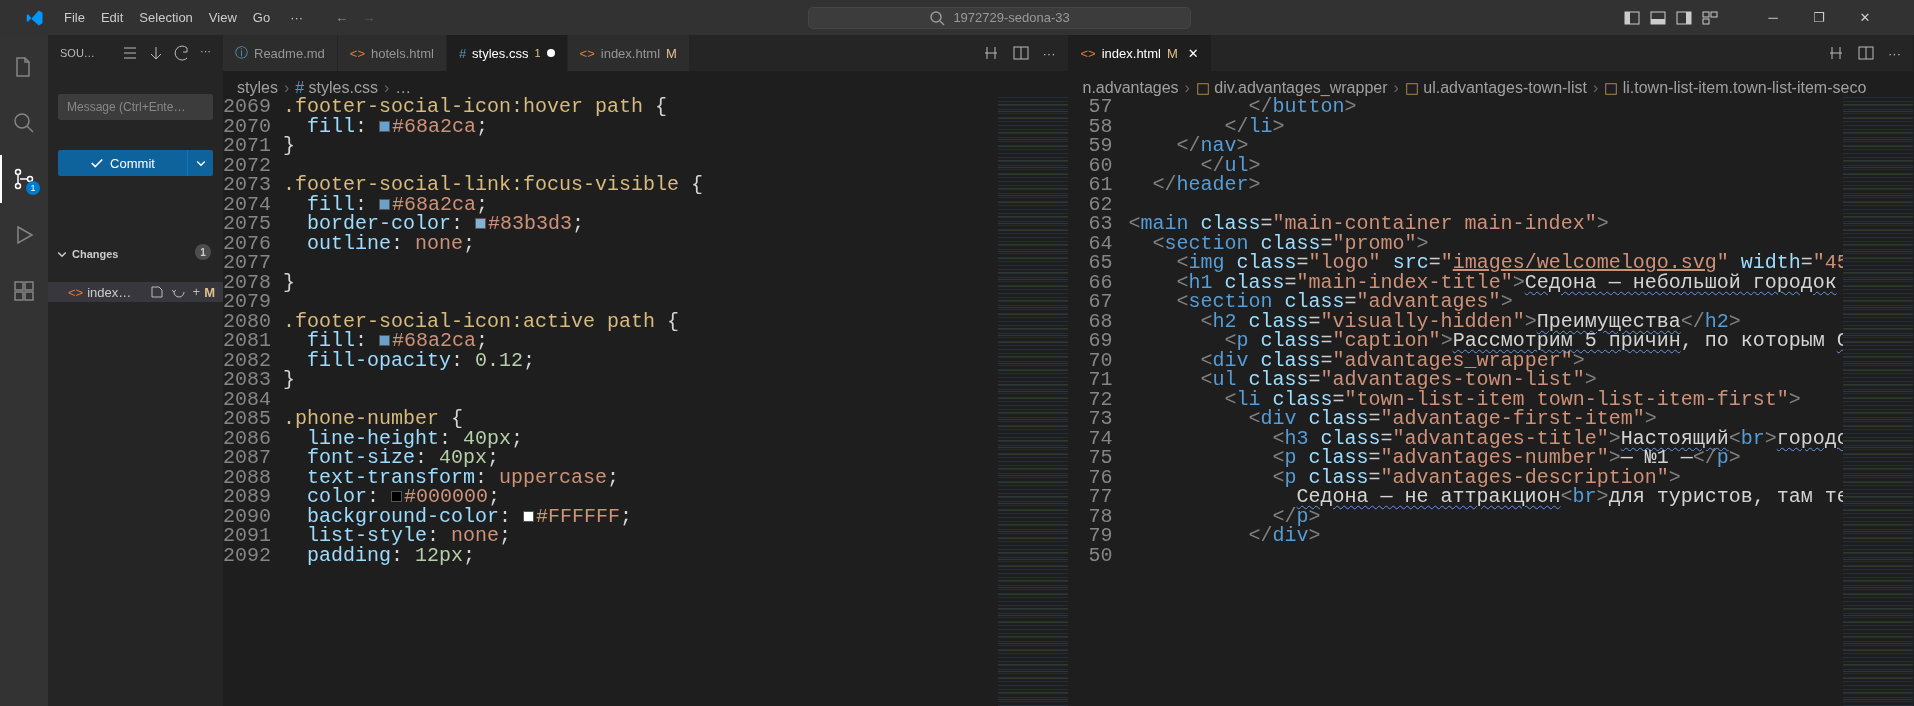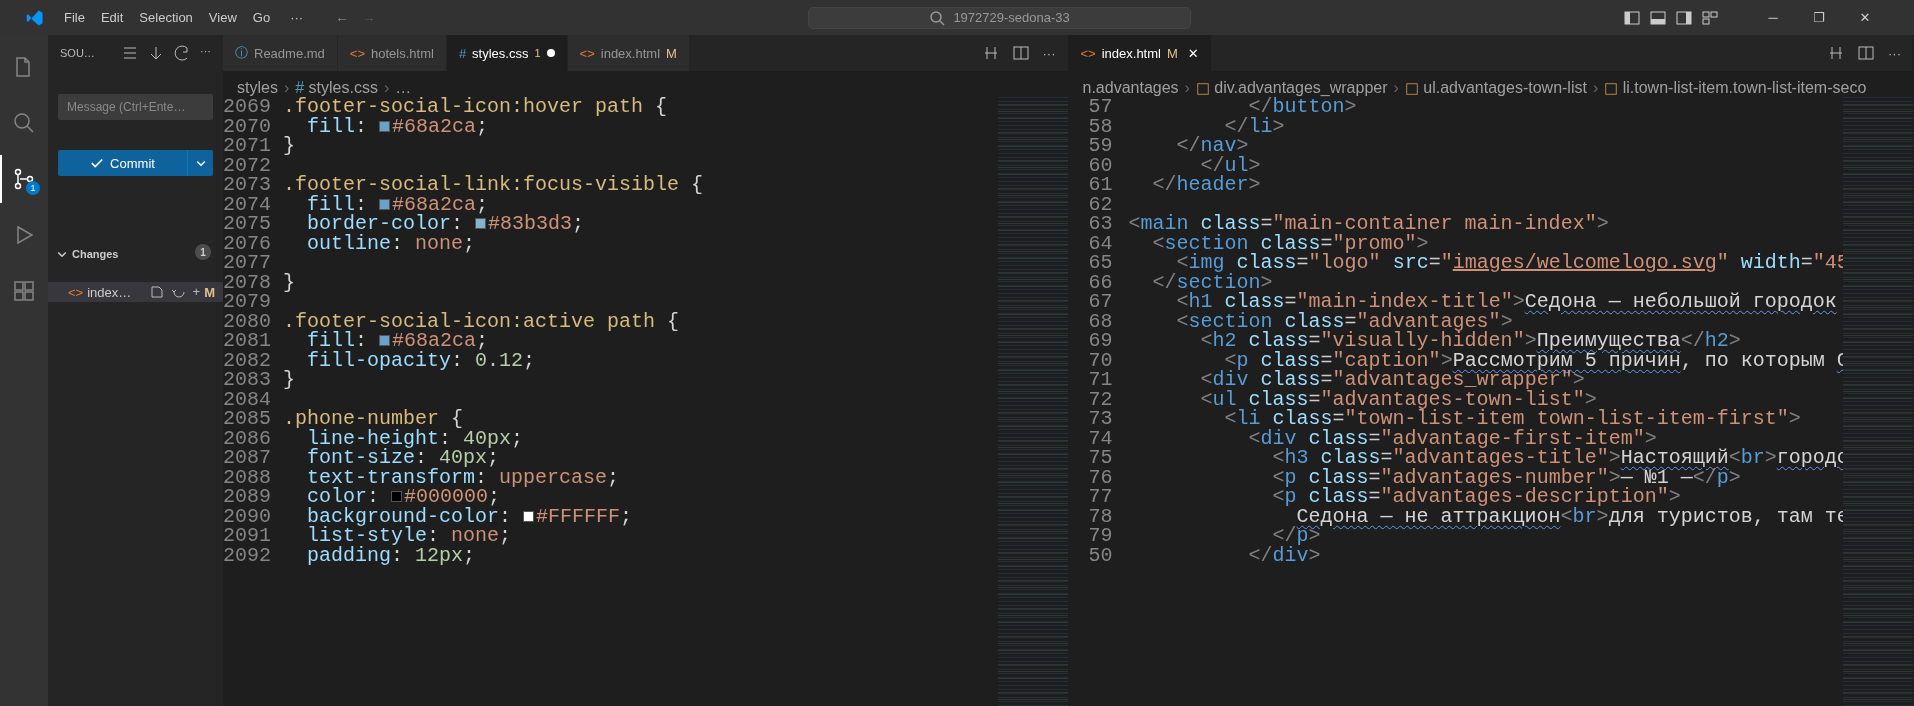--- a/index.html
+++ b/index.html
@@ -458,21 +458,20 @@
         <div class="codecol" id="codeR">
             <div>          <span class="tagc">&lt;/</span><span class="tagn">button</span><span class="tagc">&gt;</span></div>
             <div>        <span class="tagc">&lt;/</span><span class="tagn">li</span><span class="tagc">&gt;</span></div>
             <div>    <span class="tagc">&lt;/</span><span class="tagn">nav</span><span class="tagc">&gt;</span></div>
             <div>      <span class="tagc">&lt;/</span><span class="tagn">ul</span><span class="tagc">&gt;</span></div>
             <div>  <span class="tagc">&lt;/</span><span class="tagn">header</span><span class="tagc">&gt;</span></div>
             <div>&nbsp;</div>
             <div><span class="tagc">&lt;</span><span class="tagn">main</span> <span class="attr">class</span>=<span class="str">"main-container main-index"</span><span class="tagc">&gt;</span></div>
             <div>  <span class="tagc">&lt;</span><span class="tagn">section</span> <span class="attr">class</span>=<span class="str">"promo"</span><span class="tagc">&gt;</span></div>
             <div>    <span class="tagc">&lt;</span><span class="tagn">img</span> <span class="attr">class</span>=<span class="str">"logo"</span> <span class="attr">src</span>=<span class="str">"<span style="text-decoration:underline">images/welcomelogo.svg</span>"</span> <span class="attr">width</span>=<span class="str">"458"</span> <span class="attr">heig</span></div>
-            <div>  <span class="tagc">&lt;/</span><span class="tagn">section</span><span class="tagc">&gt;</span></div>
             <div>    <span class="tagc">&lt;</span><span class="tagn">h1</span> <span class="attr">class</span>=<span class="str">"main-index-title"</span><span class="tagc">&gt;</span><span class="txt underline">Седона — небольшой городок</span><span class="txt"> в </span><span class="txt underline">Аризо</span></div>
             <div>    <span class="tagc">&lt;</span><span class="tagn">section</span> <span class="attr">class</span>=<span class="str">"advantages"</span><span class="tagc">&gt;</span></div>
             <div>      <span class="tagc">&lt;</span><span class="tagn">h2</span> <span class="attr">class</span>=<span class="str">"visually-hidden"</span><span class="tagc">&gt;</span><span class="txt underline">Преимущества</span><span class="tagc">&lt;/</span><span class="tagn">h2</span><span class="tagc">&gt;</span></div>
             <div>        <span class="tagc">&lt;</span><span class="tagn">p</span> <span class="attr">class</span>=<span class="str">"caption"</span><span class="tagc">&gt;</span><span class="txt underline">Рассмотрим 5 причин</span><span class="txt">, по которым </span><span class="txt underline">Седона</span></div>
             <div>      <span class="tagc">&lt;</span><span class="tagn">div</span> <span class="attr">class</span>=<span class="str">"advantages_wrapper"</span><span class="tagc">&gt;</span></div>
             <div>      <span class="tagc">&lt;</span><span class="tagn">ul</span> <span class="attr">class</span>=<span class="str">"advantages-town-list"</span><span class="tagc">&gt;</span></div>
             <div>        <span class="tagc">&lt;</span><span class="tagn">li</span> <span class="attr">class</span>=<span class="str">"town-list-item town-list-item-first"</span><span class="tagc">&gt;</span></div>
             <div>          <span class="tagc">&lt;</span><span class="tagn">div</span> <span class="attr">class</span>=<span class="str">"advantage-first-item"</span><span class="tagc">&gt;</span></div>
             <div>            <span class="tagc">&lt;</span><span class="tagn">h3</span> <span class="attr">class</span>=<span class="str">"advantages-title"</span><span class="tagc">&gt;</span><span class="txt underline">Настоящий</span><span class="tagc">&lt;</span><span class="tagn">br</span><span class="tagc">&gt;</span><span class="txt underline">городок</span><span class="tagc">&lt;/</span><span class="tagn">h3</span></div>
             <div>            <span class="tagc">&lt;</span><span class="tagn">p</span> <span class="attr">class</span>=<span class="str">"advantages-number"</span><span class="tagc">&gt;</span><span class="txt">— №1 —</span><span class="tagc">&lt;/</span><span class="tagn">p</span><span class="tagc">&gt;</span></div>

